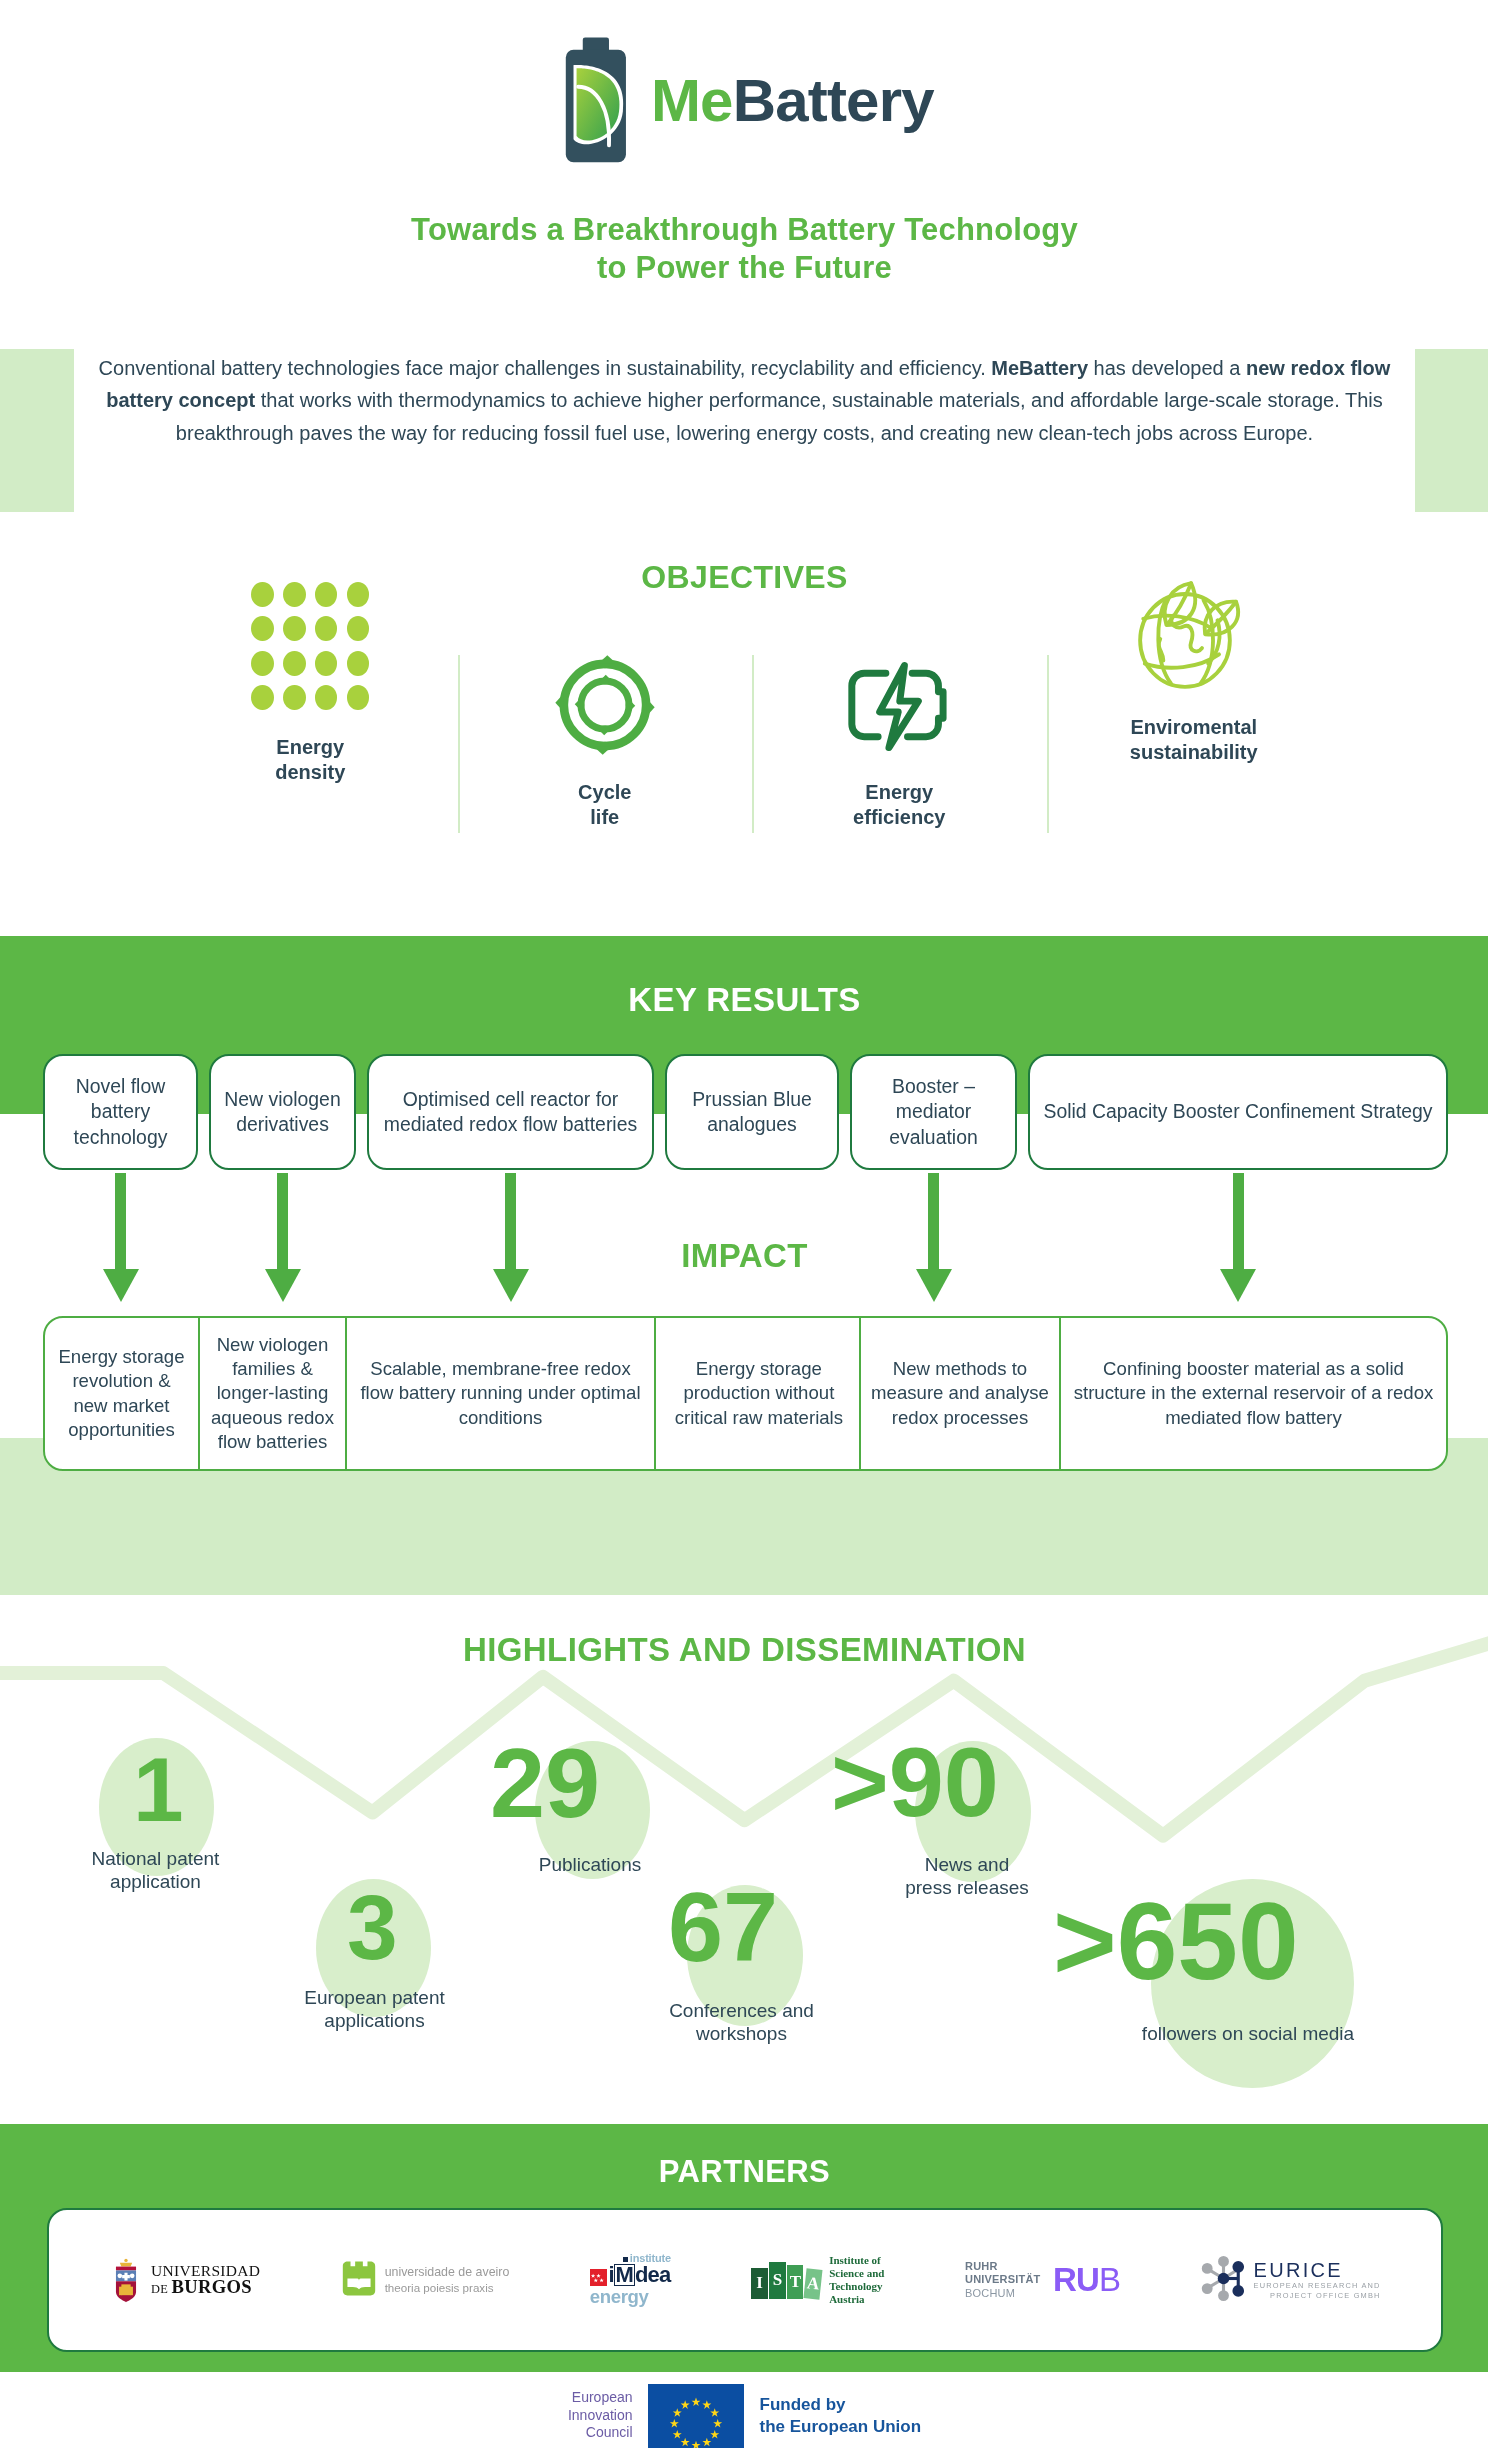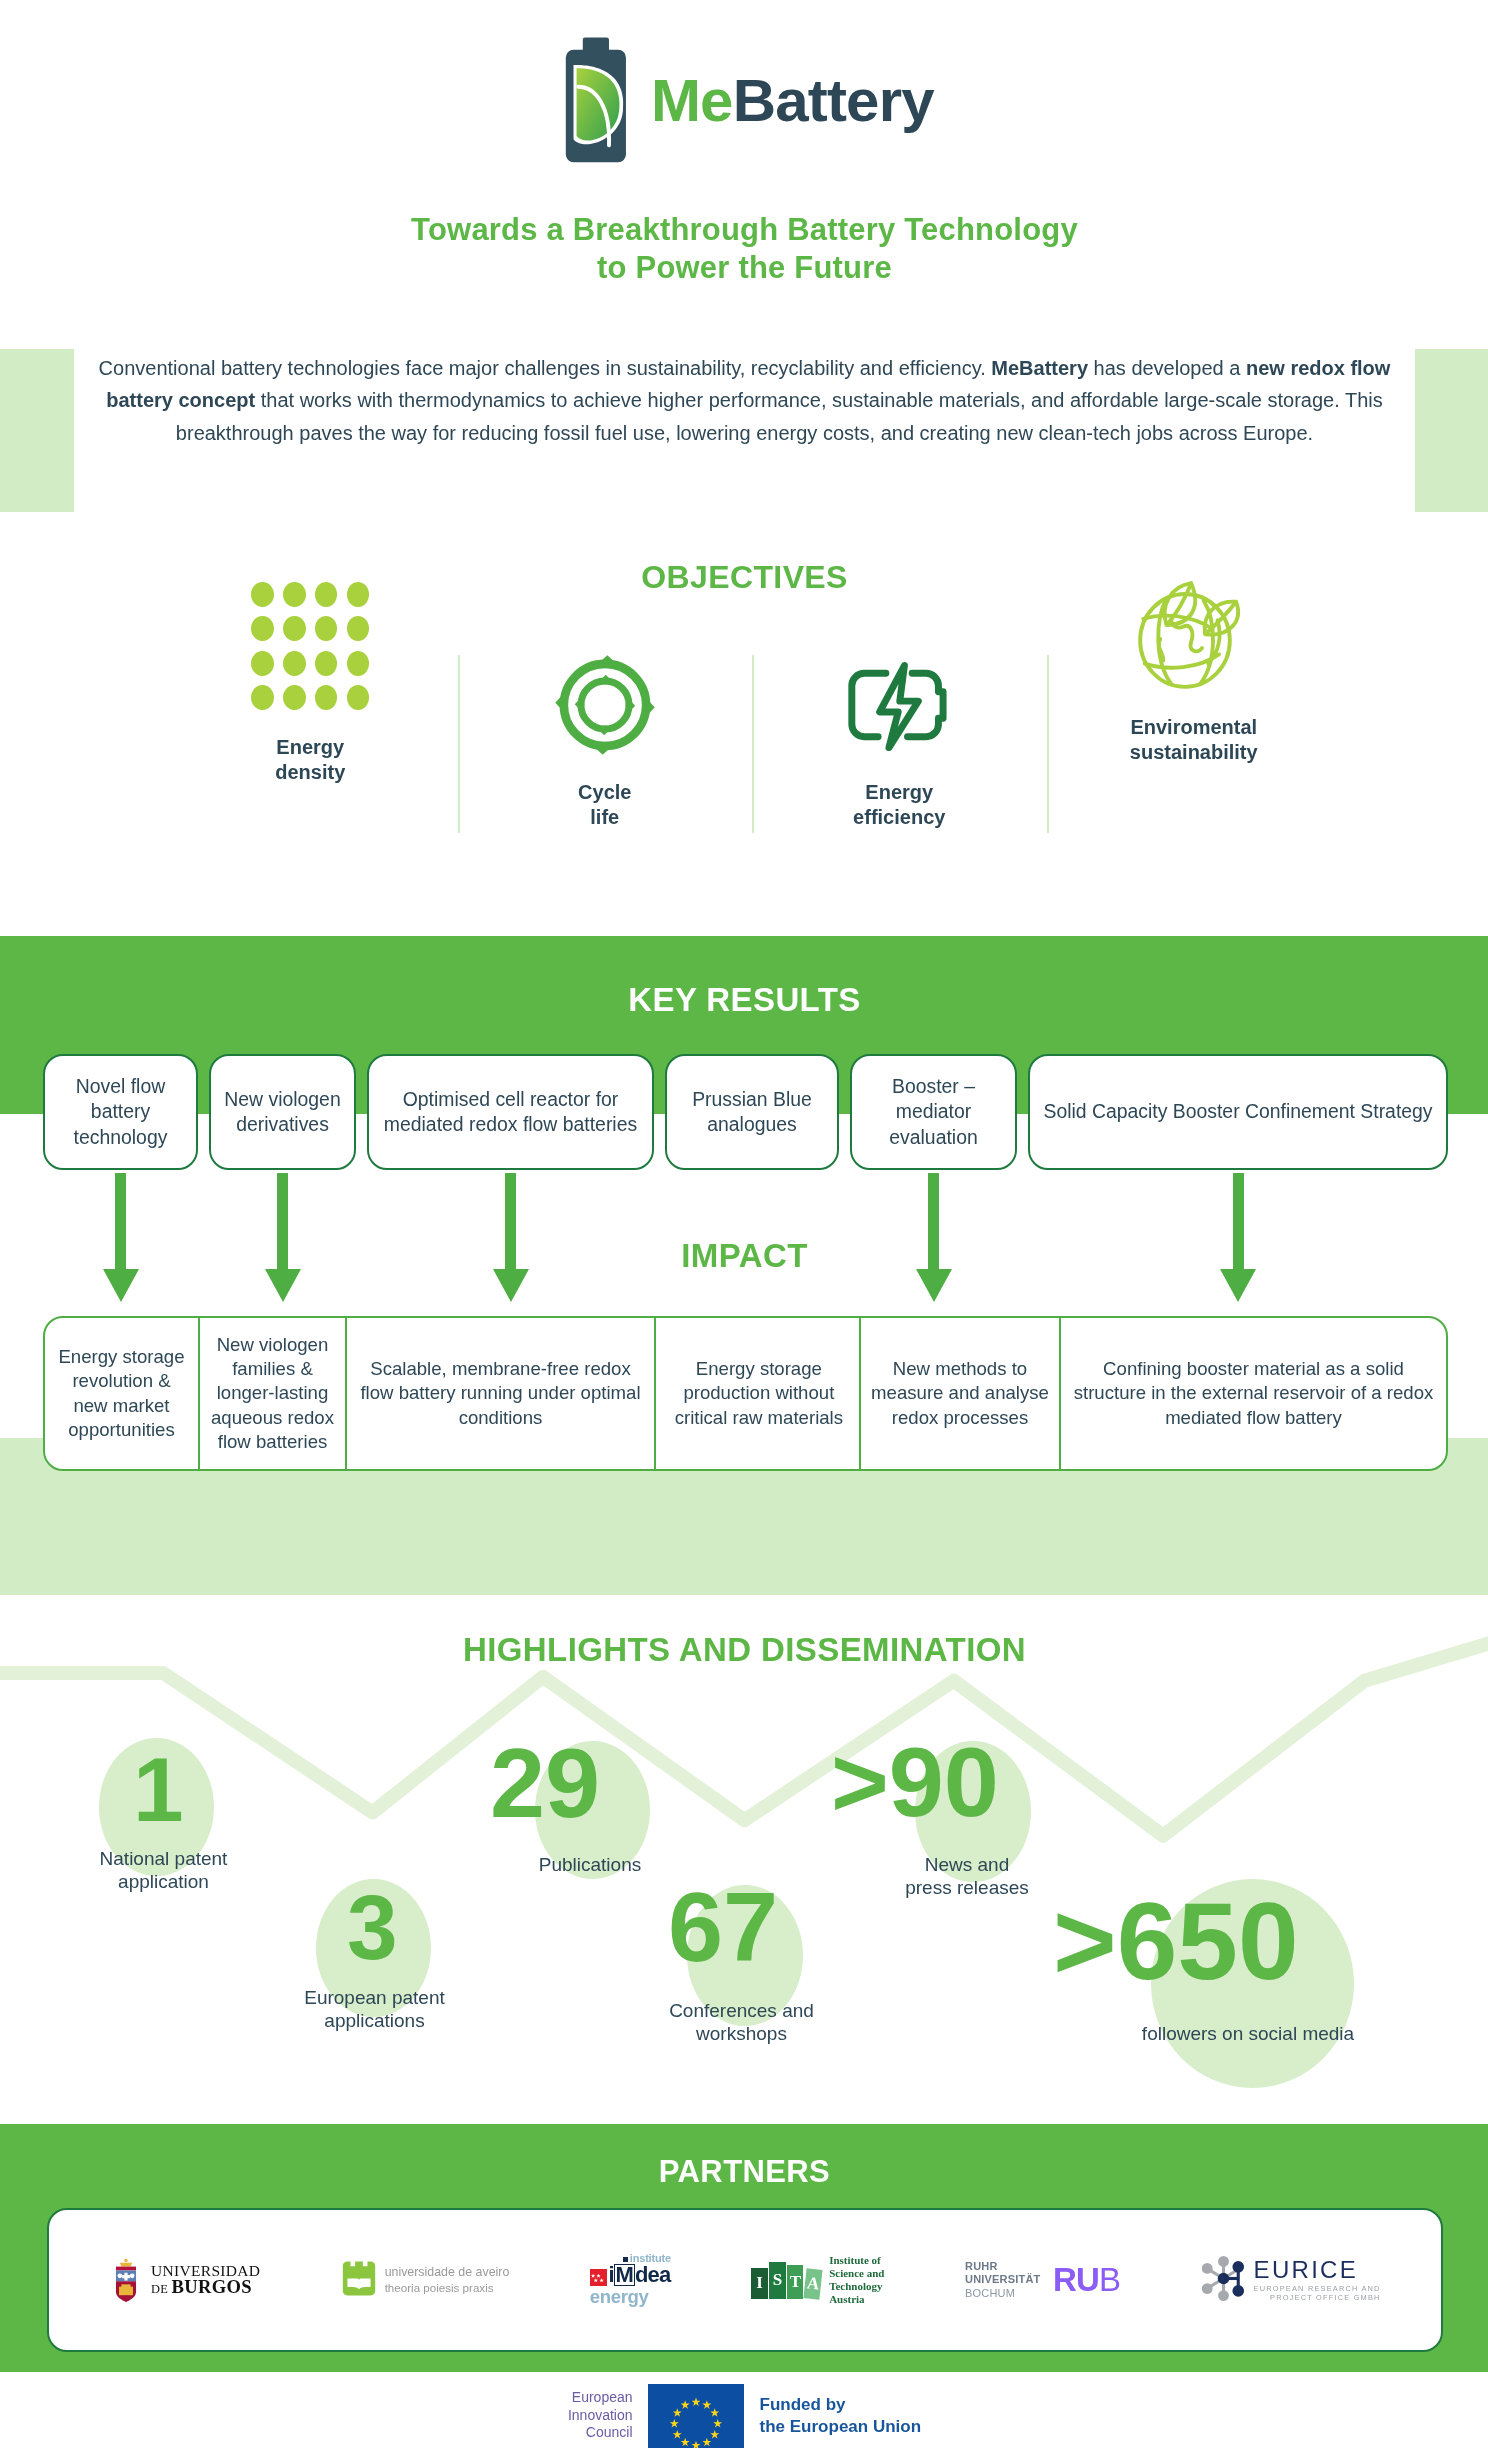--- a/index.html
+++ b/index.html
@@ -157,21 +157,21 @@
     color: #fff; font-family: "Liberation Serif", serif; font-weight: 700; font-size: 17px;
     display: flex; align-items: center; justify-content: center; width: 16.3px;
   }
   .ista-text { font-family: "Liberation Serif", serif; font-size: 11px; color: #1f6b3b; line-height: 1.18; font-weight: 700; }
 
   .rub-small { color: #6c7a89; font-size: 11px; font-weight: 700; line-height: 1.2; letter-spacing: 0.2px; }
   .rub-big { font-size: 33px; font-weight: 700; color: #8b5cf6; letter-spacing: -0.8px; }
   .rub-big span.thin { font-weight: 400; }
 
   .eur-text { line-height: 1.1; }
-  .eur-main { font-size: 24px; color: #1b2f5c; letter-spacing: 2.3px; }
+  .eur-main { font-size: 20px; color: #1b2f5c; letter-spacing: 2.3px; }
   .eur-sub { font-size: 7.4px; color: #9aa0a6; letter-spacing: 1.2px; line-height: 1.3; text-align: right; }
 
   
   .eufoot { position: absolute; left: 0; top: 2382px; width: 1489px; height: 67px; display: flex; align-items: center; justify-content: center; gap: 15.5px; }
   .eic-text { color: #6b5ca5; font-size: 14px; line-height: 1.26; text-align: right; }
   .euflag { width: 96px; height: 64px; background: #0b4ea2; position: relative; }
   .funded { color: #17559c; font-size: 17px; font-weight: 700; line-height: 1.25; }
 </style>
 </head>
 <body>
@@ -390,21 +390,21 @@
     <svg class="hl-svg" viewBox="0 0 1920 680" width="1489" height="527">
       <polyline points="0,1135 -0,1135" fill="none"></polyline>
       <polyline points="-20,110 210,110 480,290 700,115 960,300 1230,120 1500,320 1760,120 1960,60" fill="none" stroke="#e3f1d8" stroke-width="18" stroke-linejoin="round" stroke-linecap="round" transform="translate(0,-12)"></polyline>
     </svg>
 
     <div class="hl-title">HIGHLIGHTS AND DISSEMINATION</div>
 
     <div class="hl-node">
       <div class="hl-circle" style="left:99px; top:141px; width:115px; height:138px;"></div>
       <div class="hl-num" style="left:133px; top:152px; font-size:91px;">1</div>
-      <div class="hl-lbl" style="left:68px; top:250px; width:191px;">
+      <div class="hl-lbl" style="left:60px; top:250px; width:191px;">
         <div>National patent</div>
         <div>application</div>
       </div>
     </div>
 
     <div class="hl-node">
       <div class="hl-circle" style="left:316px; top:282px; width:115px; height:138px;"></div>
       <div class="hl-num" style="left:347px; top:290px; font-size:91px;">3</div>
       <div class="hl-lbl" style="left:273px; top:389px; width:203px;">
         <div>European patent</div>

